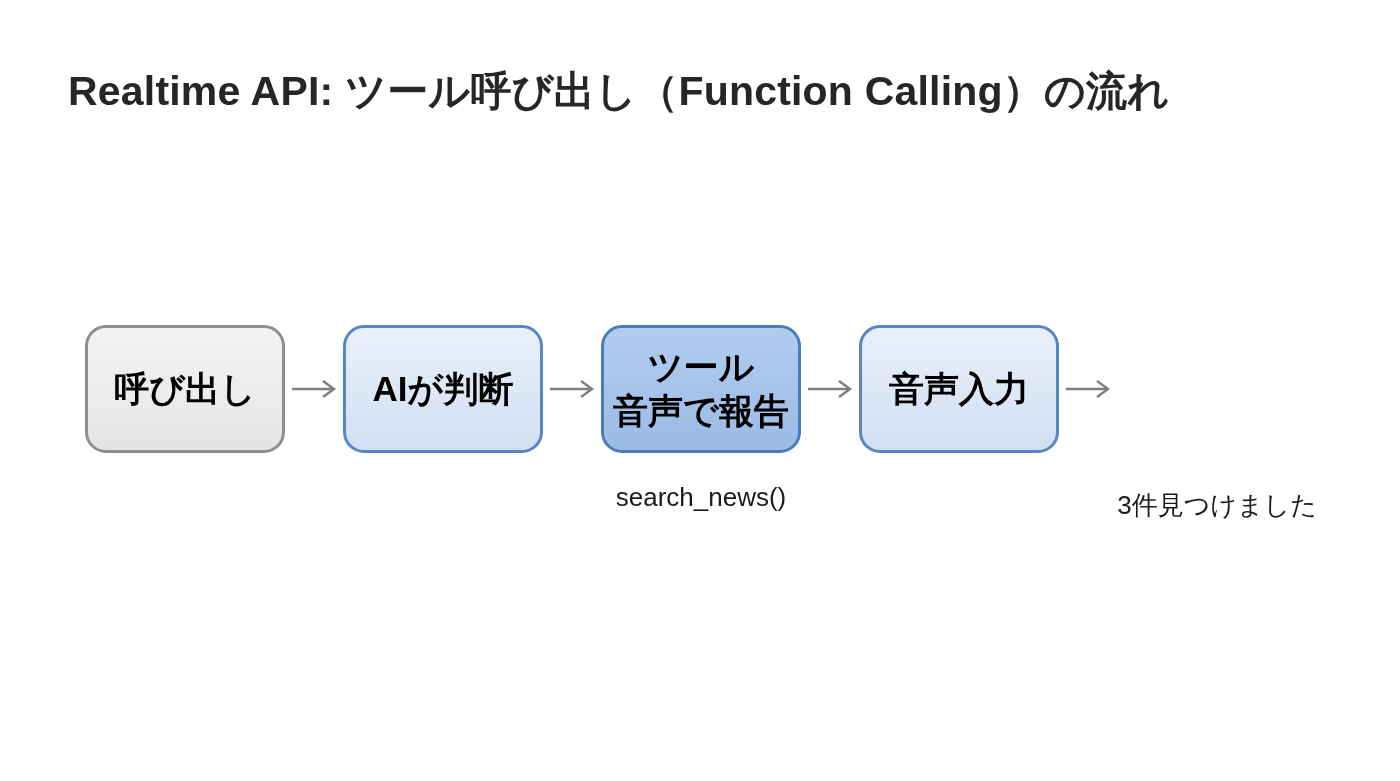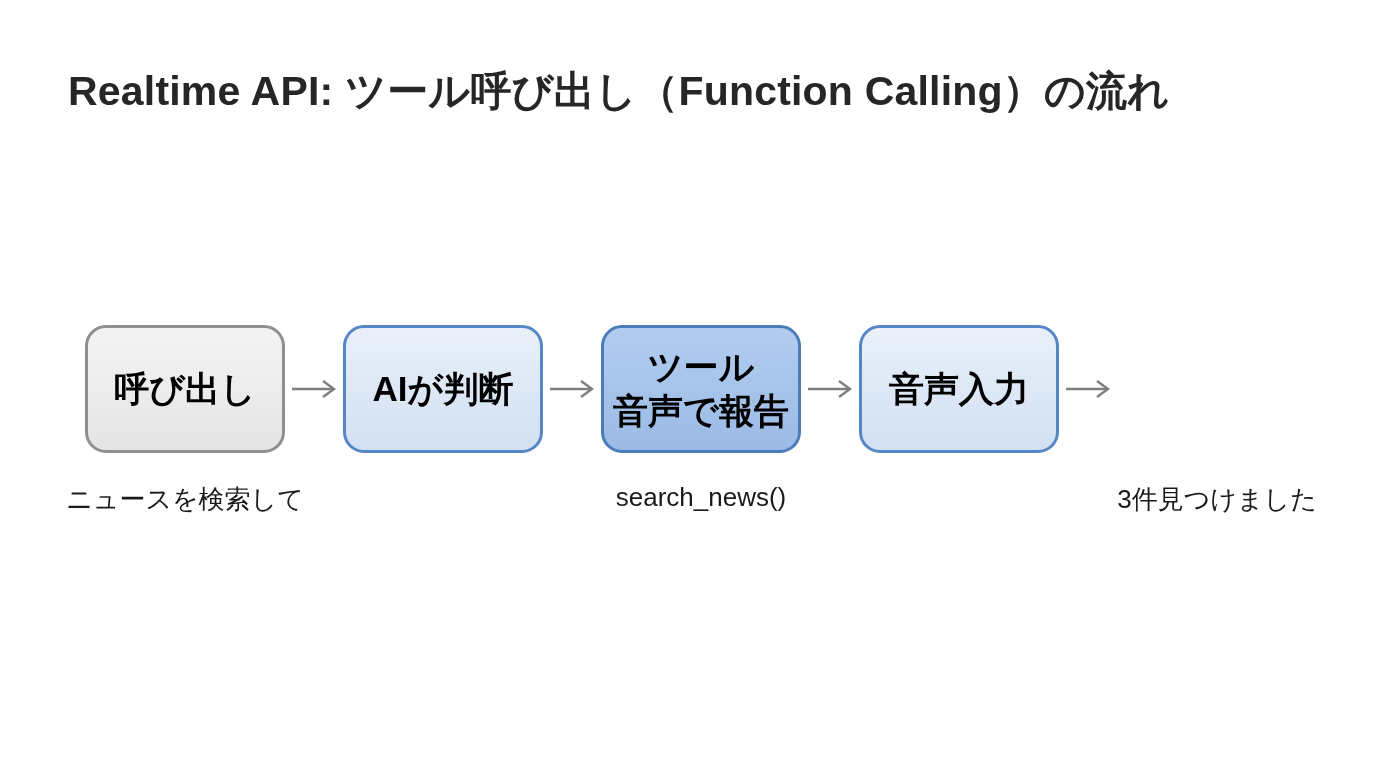--- a/index.html
+++ b/index.html
@@ -130,17 +130,16 @@
         <span class="box-label">音声入力</span>
       </div>
       <div class="arrow">
         <svg width="48" height="24" viewBox="0 0 48 24">
           <line x1="2" y1="12" x2="43" y2="12" stroke="currentColor" stroke-width="2.4"></line>
           <polyline points="33,4 44,12 33,20" fill="none" stroke="currentColor" stroke-width="2.4"></polyline>
         </svg>
       </div>
     </div>
   <div class="annotations" id="annotations">
-      <div class="annotation" style="left: 185px;">ニュースを検索して</div>
       <div class="annotation" style="left: 701px; text-align: center;">search_news()</div>
-      <div class="annotation" style="left: 1217px;">3件見つけました</div>
+      <div class="annotation" style="left: 1217px; margin-top: 6px;">3件見つけました</div>
     </div>
 </div>
 
 </body></html>

